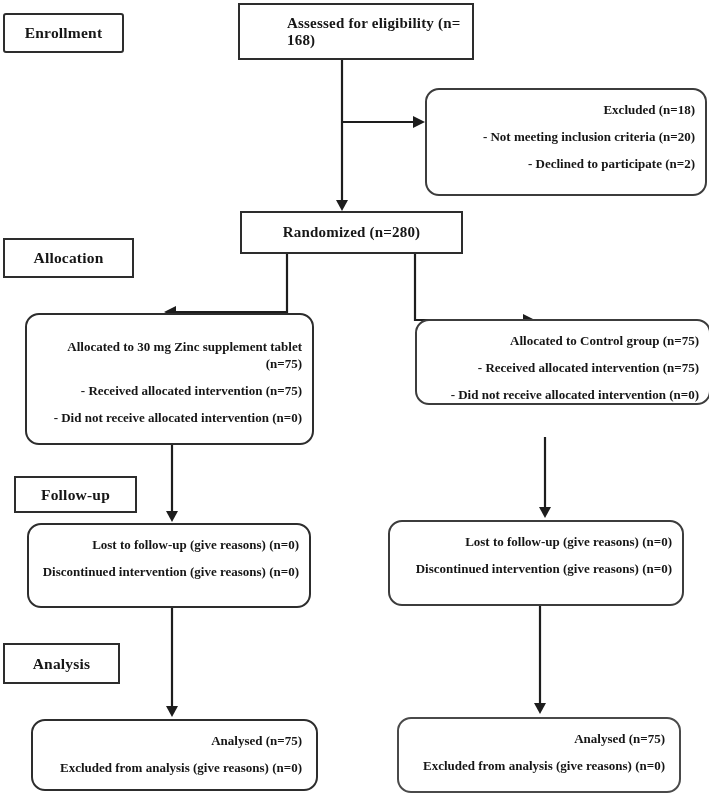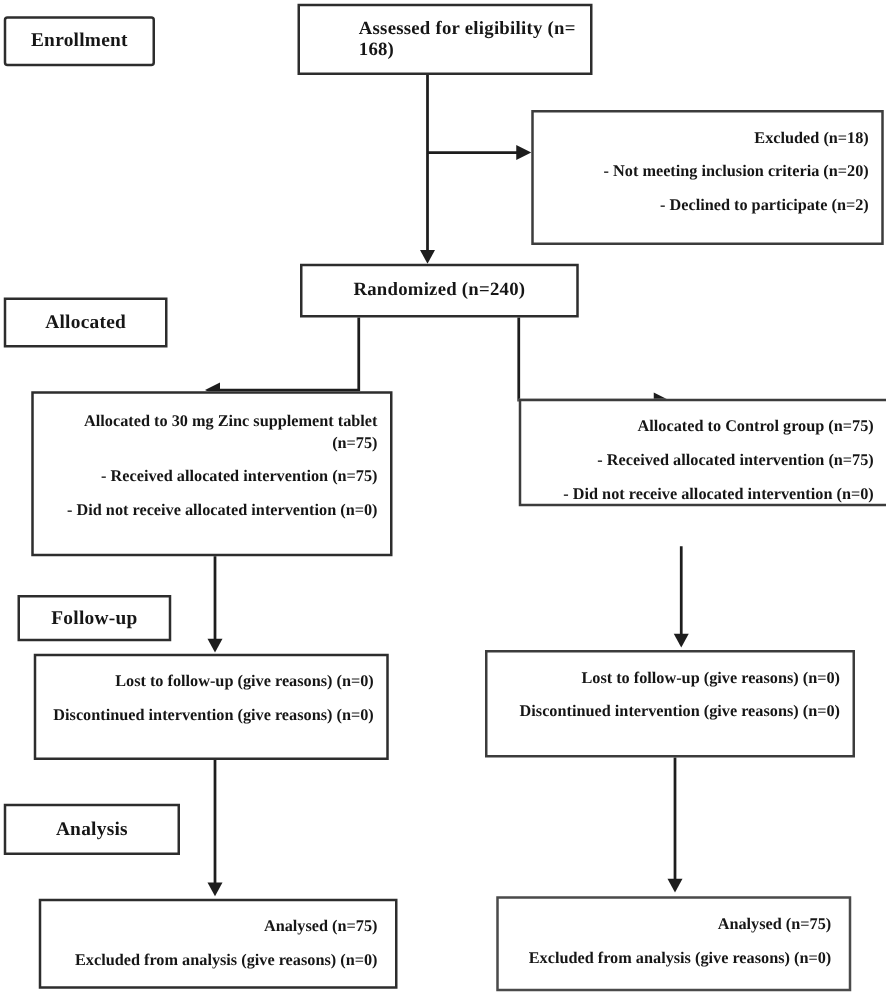--- a/index.html
+++ b/index.html
@@ -56,37 +56,38 @@
     justify-content: center;
     font-size: 15px;
     letter-spacing: 0.2px;
   }
   
   .content {
     text-align: right;
     font-size: 13px;
     padding: 12px 10px 0 8px;
     line-height: 1.3;
+    border-radius: 14px;
   }
   .content p {
     margin: 0 0 10px 0;
     white-space: nowrap;
   }
-  .content p.wrap { white-space: normal; }
+  .content p.wrap { white-space: normal; margin-top: 10px; }
   .b-enrollment { left: 3px;   top: 13px;  width: 121px; height: 40px; }
   .b-assessed   { left: 238px; top: 3px;   width: 236px; height: 57px; padding-left: 47px; }
   .b-excluded   { left: 425px; top: 88px;  width: 282px; height: 108px; border-color: #3c3c3c; }
   .b-randomized { left: 240px; top: 211px; width: 223px; height: 43px; }
   .b-allocation { left: 3px;   top: 238px; width: 131px; height: 40px; }
   .b-allocleft  { left: 25px;  top: 313px; width: 289px; height: 132px; padding-top: 14px; }
   .b-allocright { left: 415px; top: 319px; width: 296px; height: 86px; border-color: #3c3c3c; }
   .b-followup   { left: 14px;   top: 476px; width: 123px; height: 37px; }
   .b-fuleft     { left: 27px;  top: 523px; width: 284px; height: 85px; }
   .b-furight    { left: 388px; top: 520px; width: 296px; height: 86px; border-color: #3c3c3c; }
-  .b-analysis   { left: 3px;   top: 643px; width: 141px; height: 41px; text-align: center; }
+  .b-analysis   { left: 3px;   top: 643px; width: 117px; height: 41px; text-align: center; }
   .b-anleft     { left: 31px;  top: 719px; width: 287px; height: 72px; padding-right: 14px; }
   .b-anright    { left: 397px; top: 717px; width: 284px; height: 76px; padding-right: 14px; border-color: #4a4a4a; }
 </style>
 </head>
 <body>
 
 <div class="canvas">
 
   <svg class="connectors" viewBox="0 0 709 796">
     <g>
@@ -131,25 +132,25 @@
     <span>Assessed for eligibility (n= 168)</span>
   </div>
 
   <div class="box content b-excluded">
     <p>Excluded (n=18)</p>
     <p>- Not meeting inclusion criteria (n=20)</p>
     <p>- Declined to participate (n=2)</p>
   </div>
 
   <div class="box titlebox b-randomized">
-    <span>Randomized (n=240)</span>
+    <span>Randomized (n=280)</span>
   </div>
 
   <div class="box stage b-allocation">
-    <span>Allocated</span>
+    <span>Allocation</span>
   </div>
 
   <div class="box content b-allocleft">
     <p class="wrap">Allocated to 30 mg Zinc supplement tablet (n=75)</p>
     <p>- Received allocated intervention (n=75)</p>
     <p>- Did not receive allocated intervention (n=0)</p>
   </div>
 
   <div class="box content b-allocright">
     <p>Allocated to Control group (n=75)</p>

